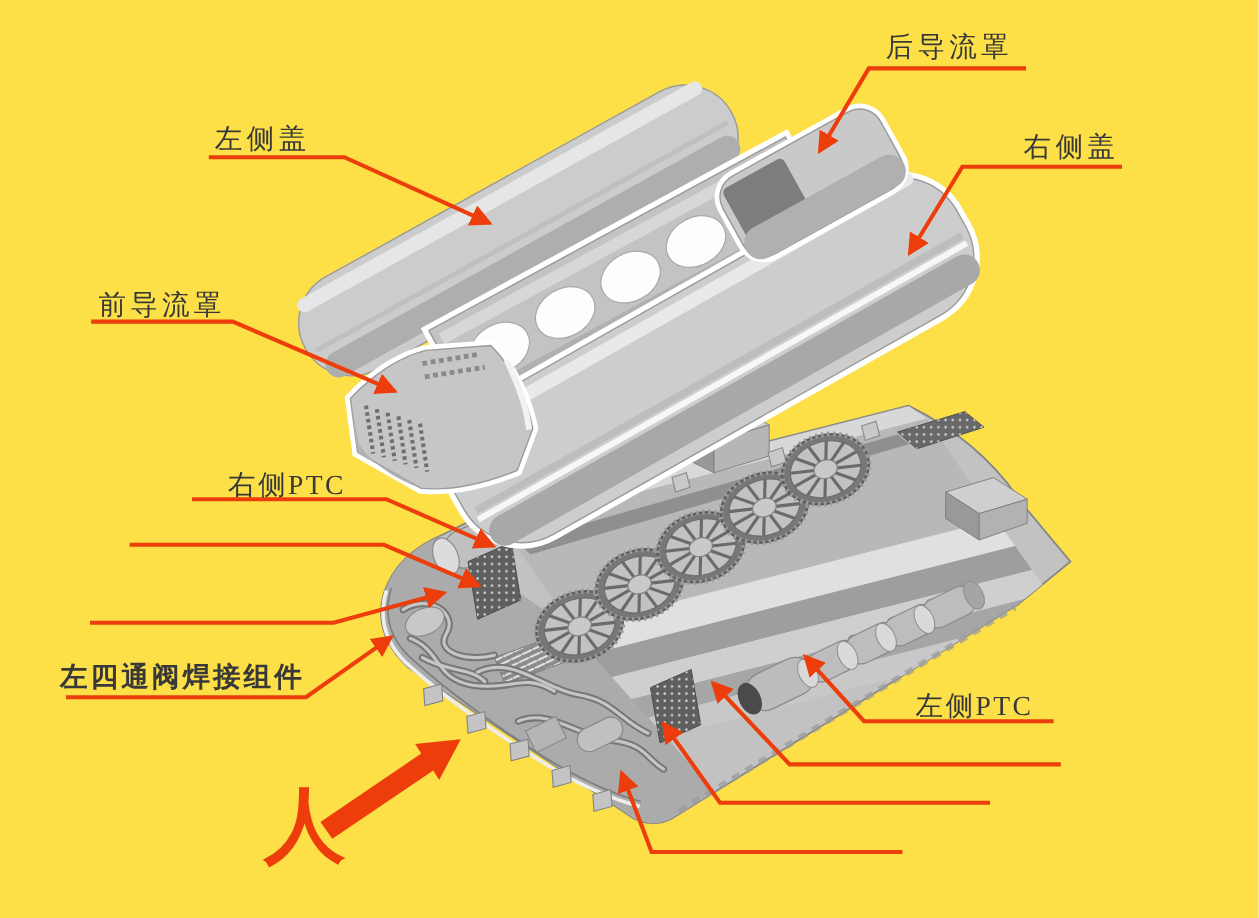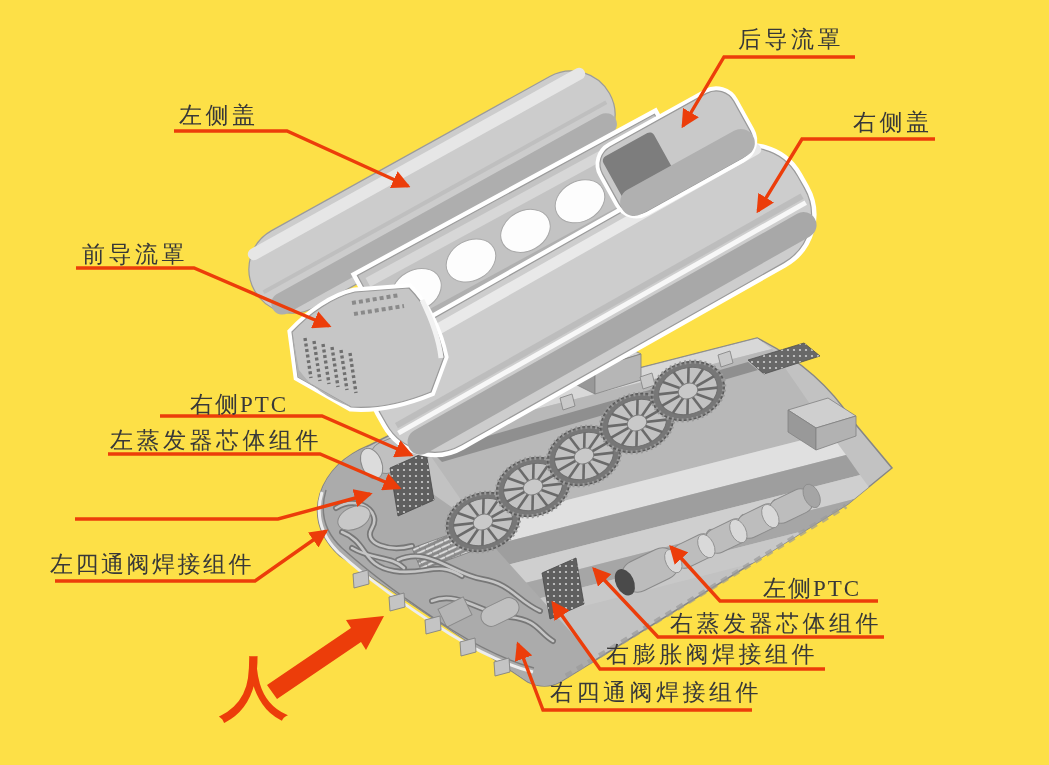--- a/index.html
+++ b/index.html
@@ -13,21 +13,21 @@
   .stage svg{position:absolute;left:0;top:0;}
   .label{
     position:absolute;
     white-space:nowrap;
     font-size:23px;
     letter-spacing:3.5px;
     color:var(--label-text,#383838);
     line-height:1.1;
     z-index:5;
   }
-  .label.bold{font-weight:normal;letter-spacing:2.5px;}
+  .label.bold{font-weight:bold;letter-spacing:2.5px;}
   .label.small-caps{letter-spacing:2px;}
   .person{
     position:absolute;
     font-size:68px;
     font-weight:bold;
     color:var(--accent,#EC3D0A);
     line-height:1;
     z-index:5;
   }
   .accent-stroke{stroke:var(--accent,#EC3D0A);}
@@ -275,21 +275,17 @@
   </g>
 
   <polygon class="accent-fill" points="267,685 351,628 346,620 384,616 366,650 361,642 277,699"></polygon>
 </svg>
 
 <div class="label" style="left:738px;top:27px;">后导流罩</div>
 <div class="label" style="left:179px;top:103px;">左侧盖</div>
 <div class="label" style="left:853px;top:110px;">右侧盖</div>
 <div class="label" style="left:82px;top:242px;">前导流罩</div>
 <div class="label small-caps" style="left:190px;top:392px;">右侧PTC</div>
-<div class="label" style="left:110px;top:428px;">左蒸发器芯体组件</div>
 <div class="label bold" style="left:50px;top:552px;">左四通阀焊接组件</div>
 <div class="label small-caps" style="left:763px;top:576px;">左侧PTC</div>
-<div class="label" style="left:670px;top:611px;">右蒸发器芯体组件</div>
-<div class="label" style="left:606px;top:642px;">右膨胀阀焊接组件</div>
-<div class="label" style="left:550px;top:680px;">右四通阀焊接组件</div>
 <div class="person" style="left:220px;top:654px;">人</div>
 
 </div>
 
 </body></html>

